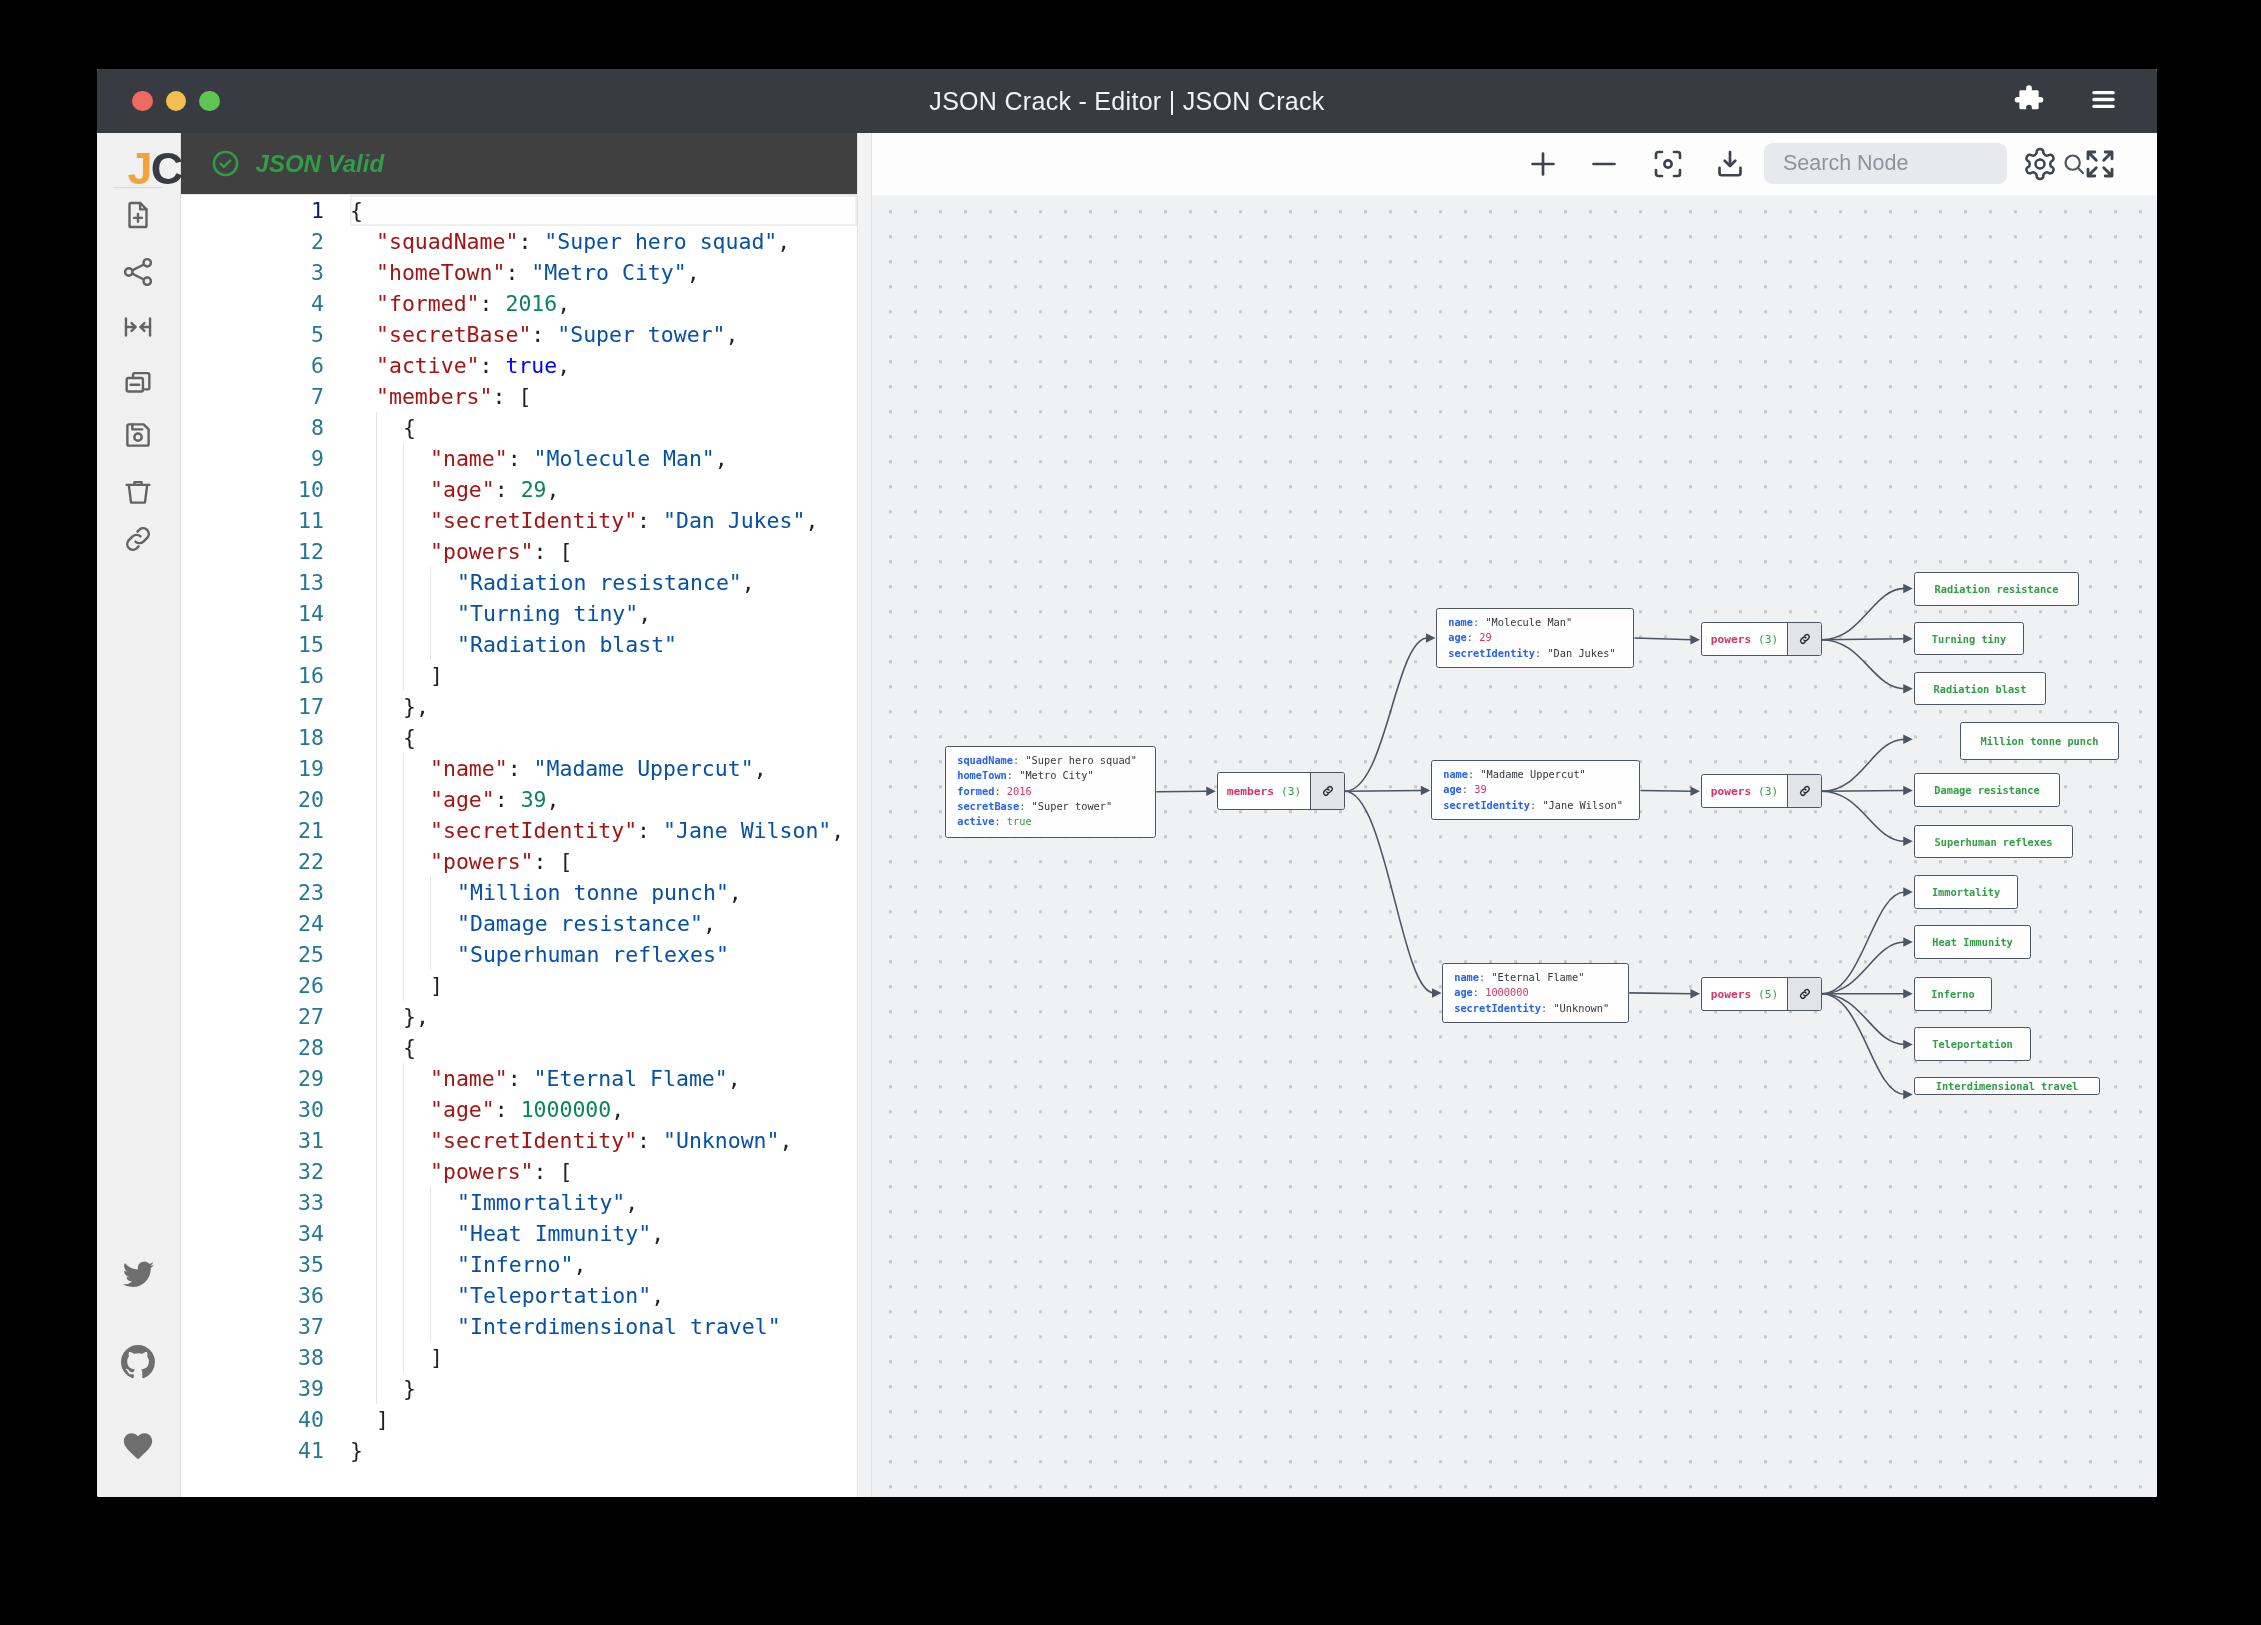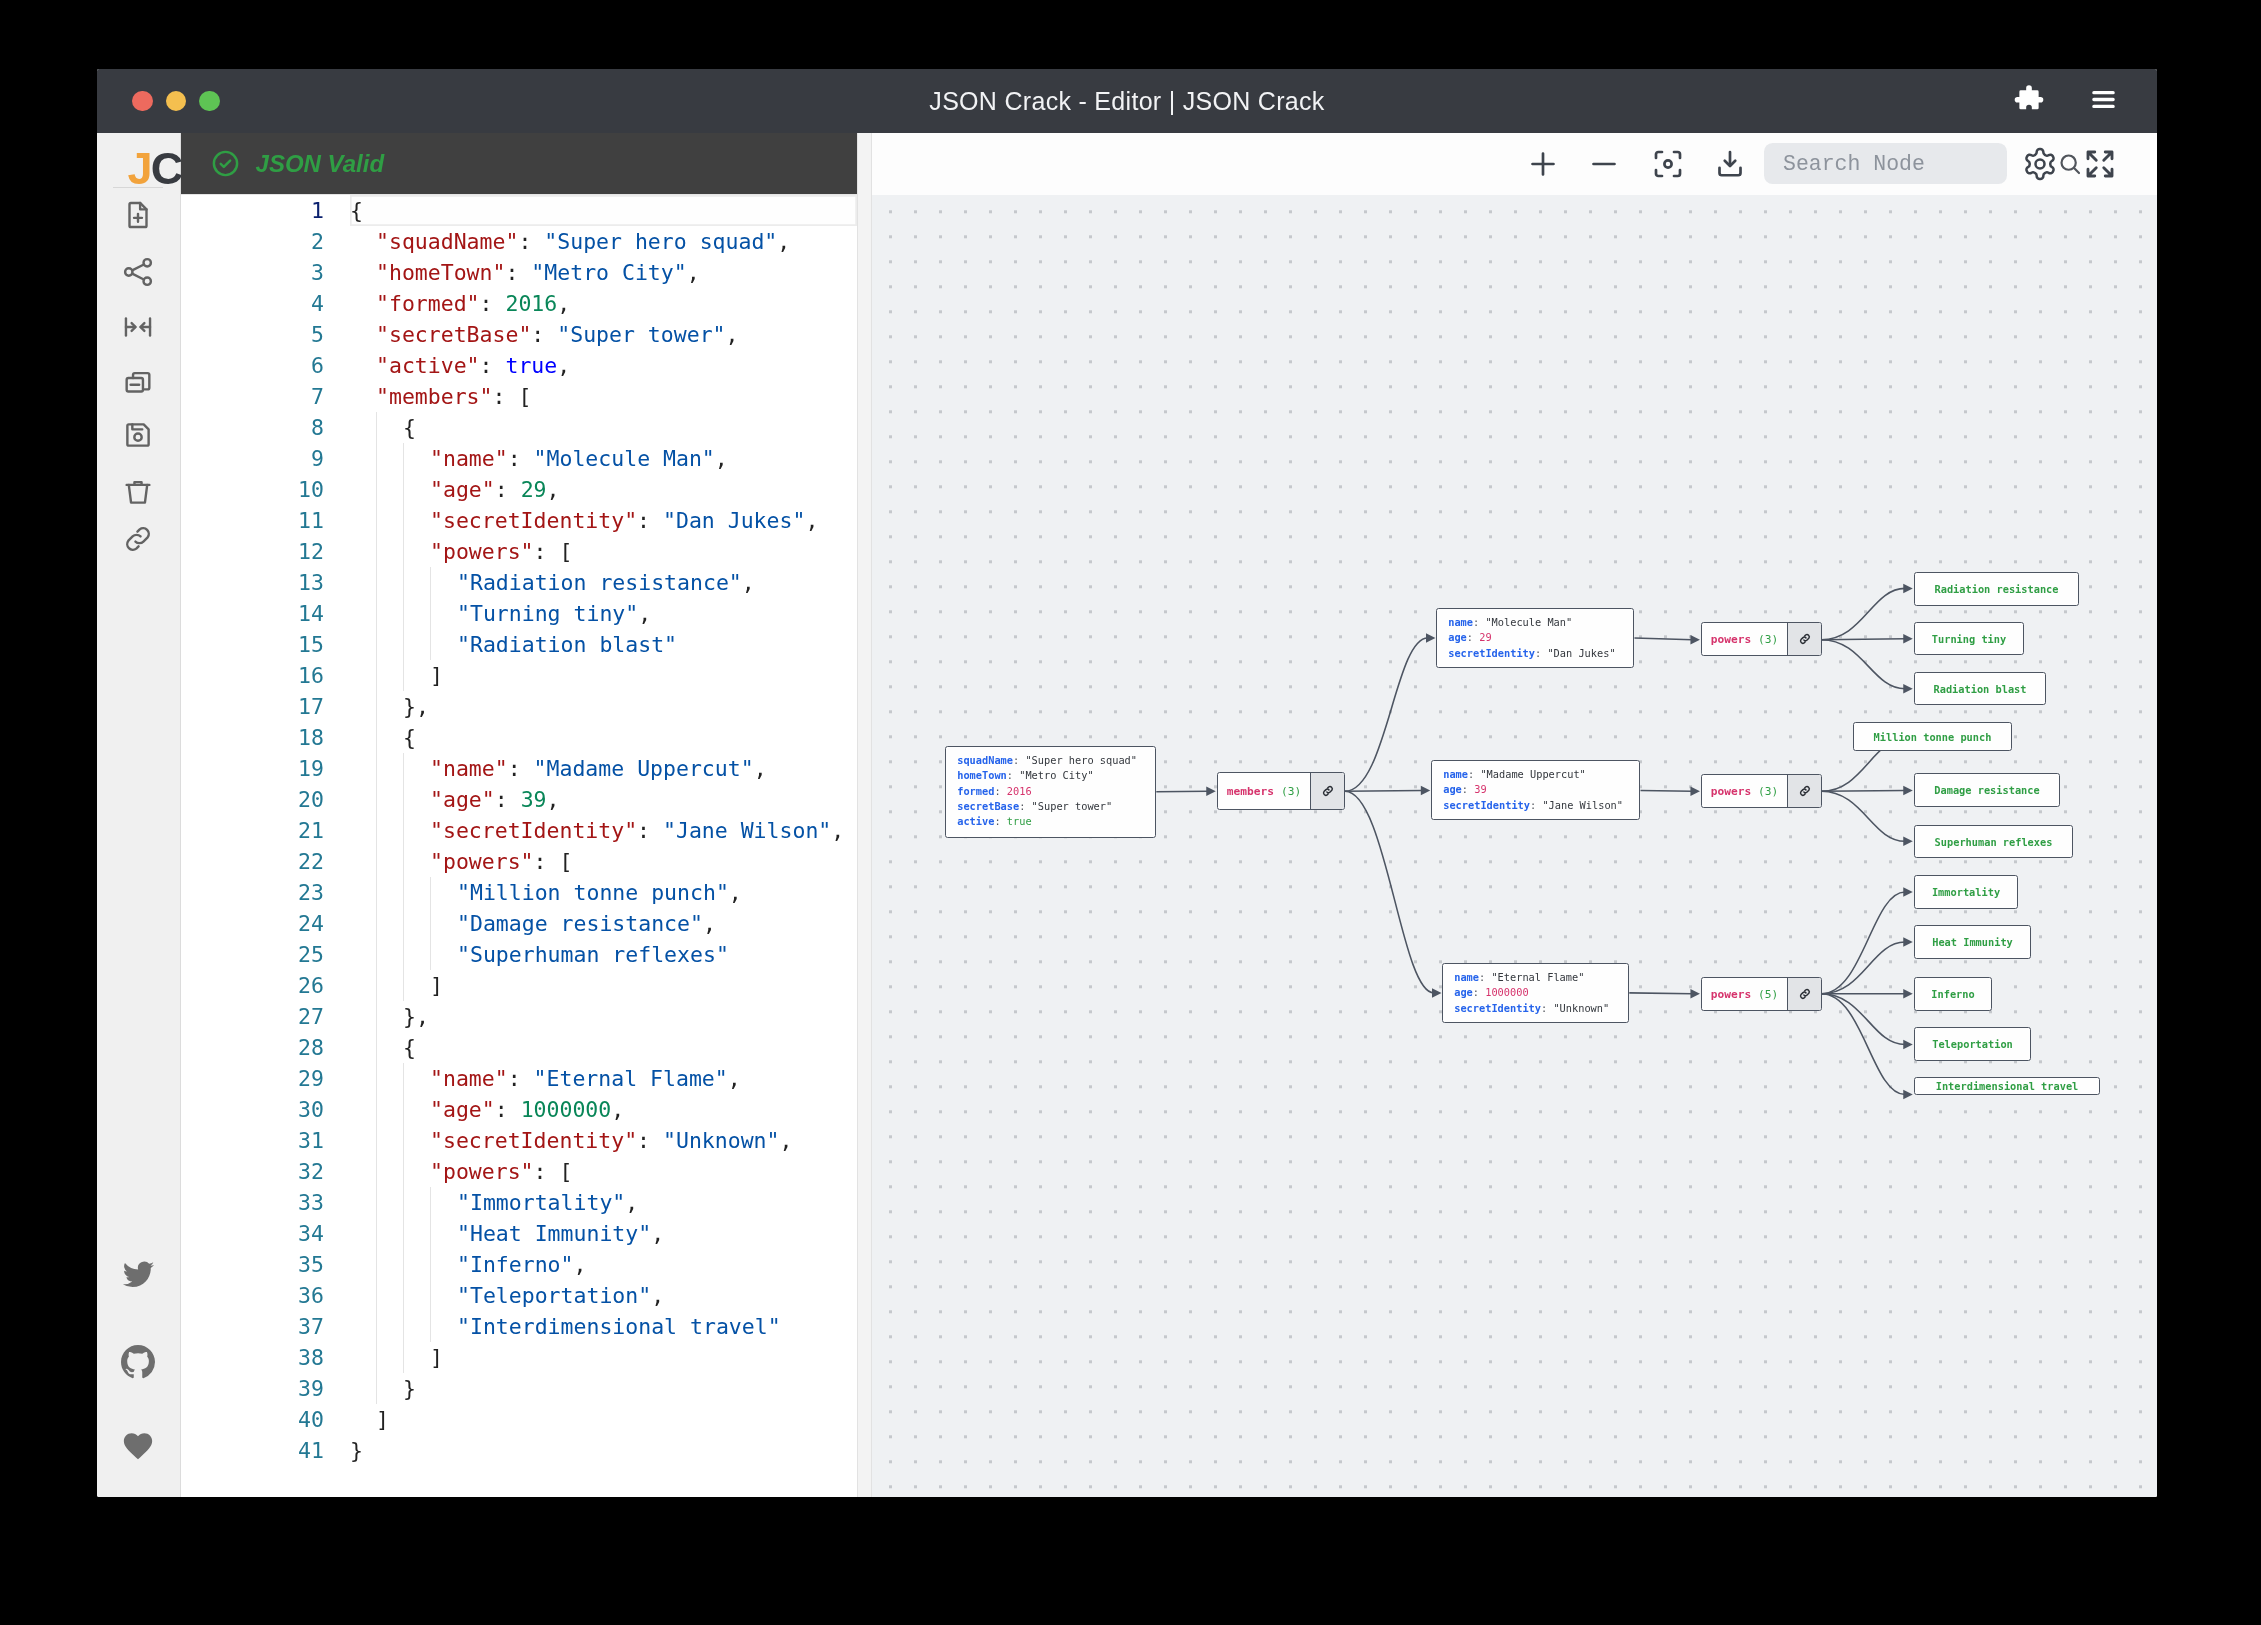--- a/index.html
+++ b/index.html
@@ -43,21 +43,21 @@
   .tk-key{color:#a31515}.tk-str{color:#0451a5}.tk-num{color:#098658}.tk-kw{color:#0000ff}.tk-pun{color:#222}
   
   .splitter{width:13px;flex:0 0 auto;background:#f3f3f3;border-left:0.9px solid #e2e2e2;border-right:0.9px solid #e2e2e2;cursor:col-resize;}
   
   .graph{flex:1;position:relative;background:#fdfdfd;}
   .gtoolbar{position:absolute;top:0;left:0;right:0;height:62px;background:#fdfdfd;border-bottom:0.9px solid #e5e6e8;}
   .gbtn{position:absolute;top:13px;width:36px;height:36px;background:none;border:none;padding:0;color:#3e444d;cursor:pointer;}
   .gbtn svg{width:36px;height:36px;}
   .searchbox{position:absolute;left:892px;top:10.3px;width:243px;height:41px;background:#e7e9ec;border-radius:8.6px;display:flex;align-items:center;}
   .searchbox input{flex:1;background:transparent;border:none;outline:none;font-size:21.5px;color:#a21caf;
-                   padding:0 0 0 19px;font-family:Liberation Mono, monospace;}
+                   padding:0 0 0 19px;font-family:Liberation Sans, sans-serif;}
   .searchbox input::placeholder{color:#8d939c;}
   .searchbox .mag{width:27.6px;height:27.6px;margin-right:13.8px;color:#51555c;flex:0 0 auto;}
   
   .canvas{position:absolute;top:62px;left:0;right:0;bottom:0;background:#eff1f3;
           background-image:radial-gradient(circle,#c5c8cc 1.5px,transparent 1.5px);
           background-size:25px 25px;background-position:6px 4.3px;overflow:hidden;}
   #edges{position:absolute;left:0;top:0;}
   .gnode{position:absolute;background:#fefefe;border:1.3px solid #4d5562;box-sizing:border-box;
          font-family:"DejaVu Sans Mono",monospace;border-radius:2.6px;}
   .gnode.object{padding:6px 11.2px;}
@@ -668,21 +668,21 @@
           </div>
           <div class="gnode leaf" style="left: 1042px; top: 377px; width: 165px; height: 34px;">
             <span class="leaftext">Radiation resistance</span>
           </div>
           <div class="gnode leaf" style="left: 1042px; top: 427px; width: 110px; height: 33px;">
             <span class="leaftext">Turning tiny</span>
           </div>
           <div class="gnode leaf" style="left: 1042px; top: 477px; width: 132px; height: 33px;">
             <span class="leaftext">Radiation blast</span>
           </div>
-          <div class="gnode leaf" style="left: 981px; top: 527px; width: 159px; height: 29px;">
+          <div class="gnode leaf" style="left: 1088px; top: 527px; width: 159px; height: 38px;">
             <span class="leaftext">Million tonne punch</span>
           </div>
           <div class="gnode leaf" style="left: 1042px; top: 578px; width: 146px; height: 34px;">
             <span class="leaftext">Damage resistance</span>
           </div>
           <div class="gnode leaf" style="left: 1042px; top: 630px; width: 159px; height: 33px;">
             <span class="leaftext">Superhuman reflexes</span>
           </div>
           <div class="gnode leaf" style="left: 1042px; top: 680px; width: 104px; height: 34px;">
             <span class="leaftext">Immortality</span>

